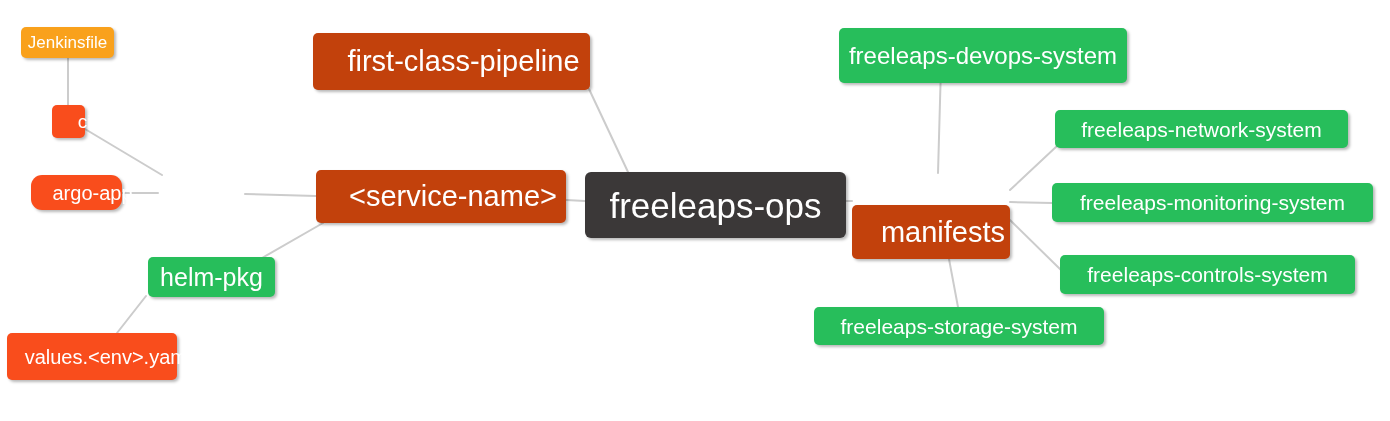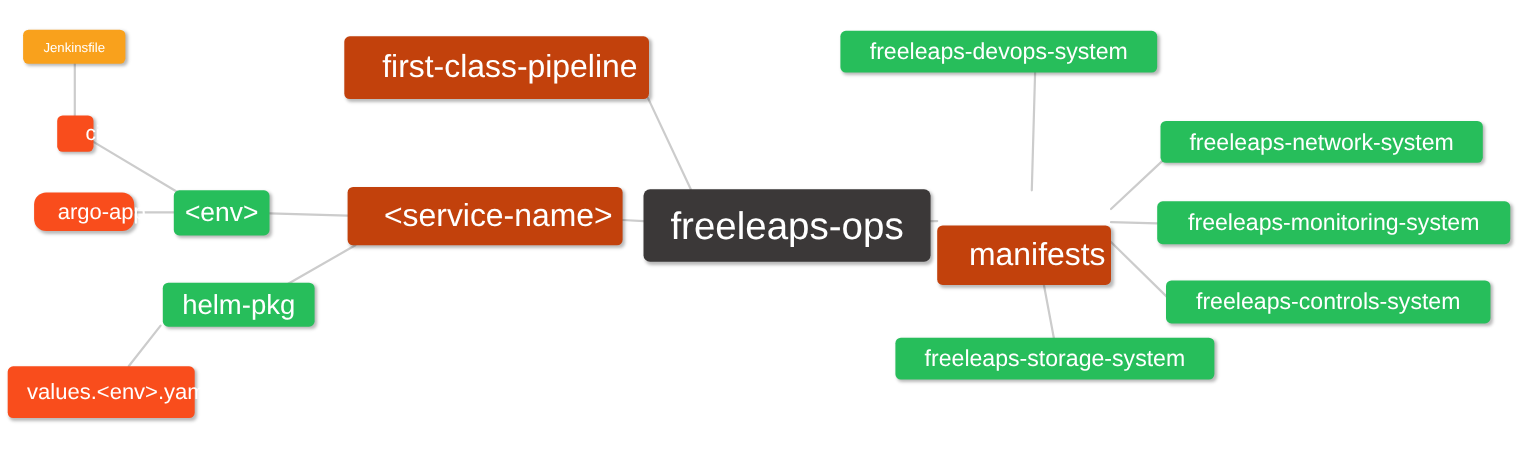--- a/index.html
+++ b/index.html
@@ -38,31 +38,31 @@
     box-sizing: border-box;
     line-height: 1;
   }
   .dark  { background: #3b3838; }
   .blue  { background: #c2410c; padding-left: 24px; }
   .green { background: #27be5b; }
   .red   { background: #f94d1c; padding-left: 32px; }
   .amber { background: #f9a11c; }
 
   
-  .n-jenkinsfile { left: 21px;  top: 27px;  width: 93px;  height: 31px; font-size: 12px; }
+  .n-jenkinsfile { left: 21px;  top: 27px;  width: 93px;  height: 31px; font-size: 17px; }
   .n-ci          { left: 52px;  top: 105px; width: 33px;  height: 33px; font-size: 19px; }
   .n-argo-app    { left: 31px;  top: 175px; width: 91px;  height: 35px; font-size: 20px; border-radius: 11px; }
   .n-env         { left: 158px; top: 173px; width: 87px;  height: 41px; font-size: 24px; }
   .n-pipeline    { left: 313px; top: 33px;  width: 277px; height: 57px; font-size: 29px; }
   .n-service     { left: 316px; top: 170px; width: 250px; height: 53px; font-size: 29px; }
-  .n-helm-pkg    { left: 148px; top: 257px; width: 138px; height: 40px; font-size: 25px; text-align: center; }
+  .n-helm-pkg    { left: 148px; top: 257px; width: 127px; height: 40px; font-size: 25px; text-align: center; }
   .n-values-yaml { left: 7px;   top: 333px; width: 170px; height: 47px; font-size: 20px; }
   .n-root        { left: 585px; top: 172px; width: 261px; height: 66px; font-size: 35px; border-radius: 6px; }
   .n-manifests   { left: 852px; top: 173px; width: 158px; height: 54px; font-size: 29px; margin-top: 32px; }
-  .n-devops      { left: 764px; top: 28px;  width: 288px; height: 38px; font-size: 21px; }
+  .n-devops      { left: 839px; top: 28px;  width: 288px; height: 55px; font-size: 24px; }
   .n-network     { left: 1055px; top: 110px; width: 293px; height: 38px; font-size: 21px; }
   .n-monitoring  { left: 1052px; top: 183px; width: 321px; height: 39px; font-size: 21px; }
   .n-controls    { left: 1060px; top: 255px; width: 295px; height: 39px; font-size: 21px; text-align: center; }
   .n-storage     { left: 814px; top: 307px; width: 290px; height: 38px; font-size: 21px; }
 </style>
 </head>
 <body>
 
 <div class="canvas">
 
@@ -79,21 +79,20 @@
     <line x1="938" y1="173" x2="941" y2="66"></line>
     <line x1="1010" y1="190" x2="1057" y2="146"></line>
     <line x1="1010" y1="202" x2="1052" y2="203"></line>
     <line x1="1010" y1="220" x2="1062" y2="271"></line>
     <line x1="943" y1="227" x2="958" y2="307"></line>
   </svg>
 
   <div class="node amber n-jenkinsfile">Jenkinsfile</div>
   <div class="node red   n-ci">ci</div>
   <div class="node red   n-argo-app">argo-app</div>
-  <div class="node green n-env">&lt;env&gt;</div>
   <div class="node blue  n-pipeline">first-class-pipeline</div>
   <div class="node blue  n-service">&lt;service-name&gt;</div>
   <div class="node green n-helm-pkg">helm-pkg</div>
   <div class="node red   n-values-yaml">values.&lt;env&gt;.yaml</div>
   <div class="node dark  n-root">freeleaps-ops</div>
   <div class="node blue  n-manifests">manifests</div>
   <div class="node green n-devops">freeleaps-devops-system</div>
   <div class="node green n-network">freeleaps-network-system</div>
   <div class="node green n-monitoring">freeleaps-monitoring-system</div>
   <div class="node green n-controls">freeleaps-controls-system</div>

